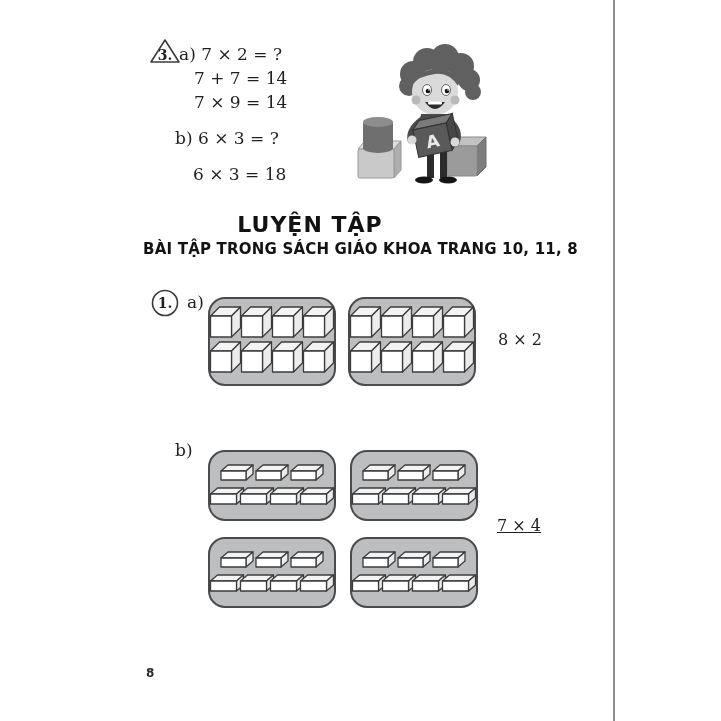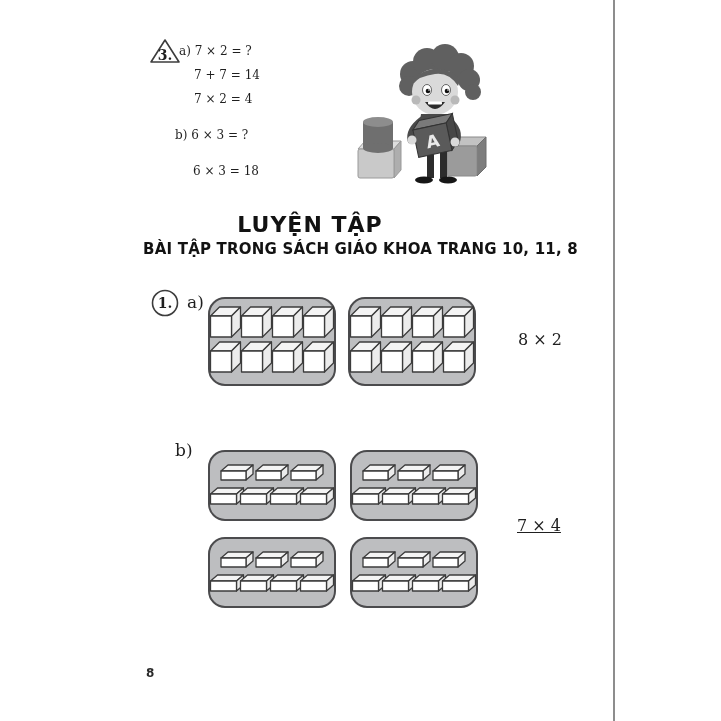--- a/index.html
+++ b/index.html
@@ -7,21 +7,21 @@
     --panel-fill:#bdbec0;
     --panel-stroke:#4b4b4d;
     --edge:#8d8d8d;
   }
   *{margin:0;padding:0;box-sizing:border-box;}
   body{background:#ffffff;font-family:"DejaVu Sans",sans-serif;}
   .page{position:relative;width:721px;height:721px;background:#ffffff;overflow:hidden;}
   .edge-line{position:absolute;left:613px;top:0;width:2px;height:721px;background:var(--edge);}
 
   
-  .math{position:absolute;font-family:"DejaVu Serif",serif;font-size:12px;color:var(--text);white-space:nowrap;}
+  .math{position:absolute;font-family:"DejaVu Serif",serif;font-size:17px;color:var(--text);white-space:nowrap;}
   .ex3-l0{left:179px;top:44px;}
   .ex3-l1{left:194px;top:68px;}
   .ex3-l2{left:194px;top:92px;}
   .ex3-l3{left:175px;top:116px;margin-top:12px;}
   .ex3-l4{left:193px;top:140px;}
   .ex3-l5{left:193px;top:164px;}
 
   .badge-svg{position:absolute;}
   .tri-badge{left:149px;top:38px;}
   .circ-badge{left:150px;top:288px;}
@@ -41,41 +41,41 @@
   .lbl-b{left:175px;top:440px;}
 
   .panel{position:absolute;}
   .pa1{left:208px;top:297px;}
   .pa2{left:348px;top:297px;}
   .pb1{left:208px;top:450px;}
   .pb2{left:350px;top:450px;}
   .pb3{left:208px;top:537px;}
   .pb4{left:350px;top:537px;}
 
-  .expr{position:absolute;font-family:"DejaVu Serif",serif;font-size:16px;color:var(--text);white-space:nowrap;margin-left:20px;}
+  .expr{position:absolute;font-family:"DejaVu Serif",serif;font-size:16px;color:var(--text);white-space:nowrap;}
   .expr-a{left:498px;top:330px;}
   .expr-b{left:497px;top:516px;text-decoration:underline;}
 
   .pagenum{position:absolute;left:146px;top:666px;font-size:12px;font-weight:bold;color:#2a2a2a;}
 </style>
 </head>
 <body>
 
 <div class="page">
 
   <div class="edge-line"></div>
 
   <svg class="badge-svg tri-badge" width="32" height="27" viewBox="0 0 32 27">
     <polygon points="16,2 30,24 2,24" fill="#ffffff" stroke="#3c3c3c" stroke-width="1.6" stroke-linejoin="round"></polygon>
     <text x="16" y="22" text-anchor="middle" class="badge-txt" font-size="14" fill="#1f1f1f">3.</text>
   </svg>
 
   <div class="math ex3-l0">a) 7 × 2 = ?</div>
   <div class="math ex3-l1">7 + 7 = 14</div>
-  <div class="math ex3-l2">7 × 2 = 4</div>
+  <div class="math ex3-l2">7 × 9 = 14</div>
   <div class="math ex3-l3">b) 6 × 3 = ?</div>
   <div class="math ex3-l5">6 × 3 = 18</div>
 
   <svg class="illus" width="200" height="170" viewBox="0 0 200 170">
 
     <g>
       <polygon points="13,121 20,113 56,113 49,121" fill="#dedede" stroke="#9a9a9a" stroke-width="1"></polygon>
       <polygon points="49,121 56,113 56,142 49,150" fill="#aeaeae" stroke="#9a9a9a" stroke-width="1"></polygon>
       <rect x="13" y="121" width="36" height="29" rx="2" fill="#c9c9c9" stroke="#9a9a9a" stroke-width="1"></rect>
     </g>

